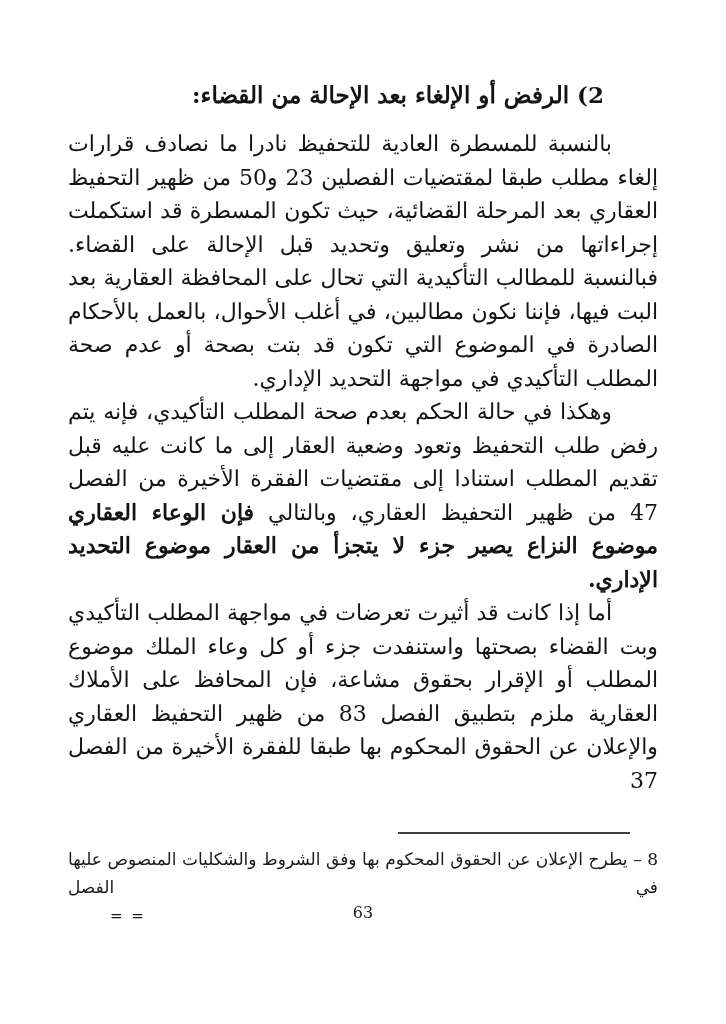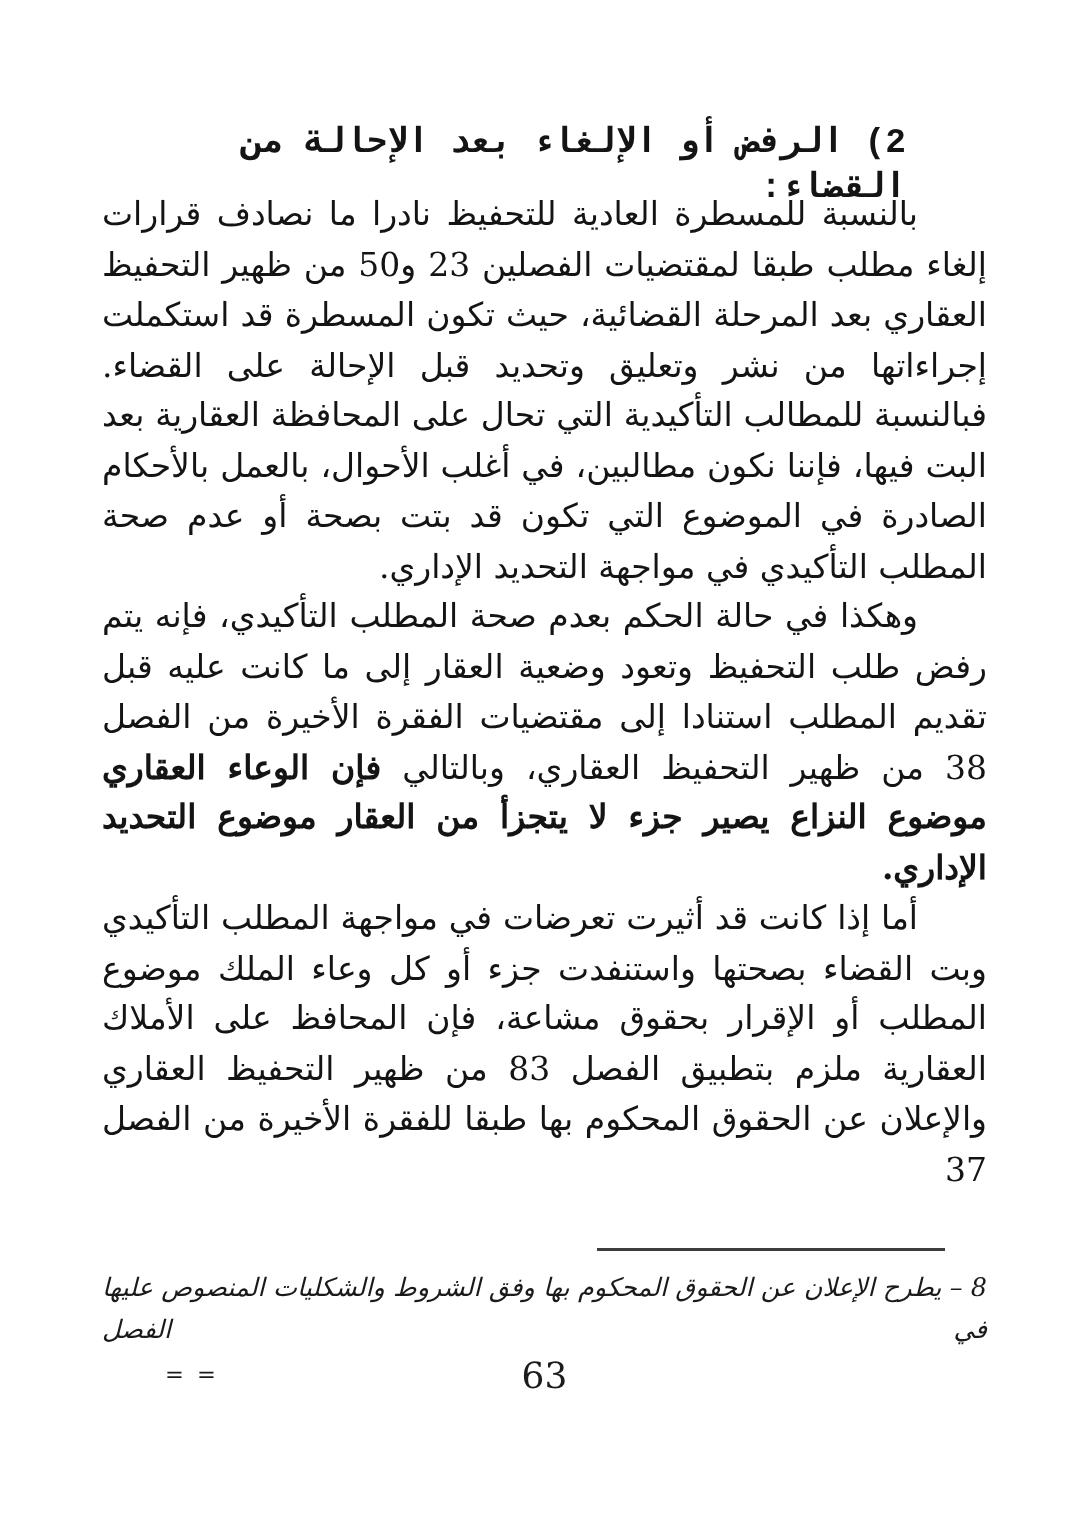--- a/index.html
+++ b/index.html
@@ -18,21 +18,20 @@
   .heading {
     position: absolute;
     top: 80px;
     right: 122px;
     left: 68px;
     font-size: 23px;
     font-weight: bold;
     direction: rtl;
     text-align: right;
     line-height: 30px;
-    font-family: Liberation Mono, monospace;
   }
   .body-text {
     position: absolute;
     top: 127px;
     right: 68px;
     left: 68px;
     max-height: 702px;
     overflow: hidden;
     direction: rtl;
     font-size: 22px;
@@ -46,21 +45,20 @@
   }
   .para .bold { font-weight: bold; }
   .footnote-area {
     position: absolute;
     top: 832px;
     right: 68px;
     left: 68px;
     direction: rtl;
     font-size: 17px;
     color: #1a1a1a;
-    font-style: italic;
   }
   .fn-rule {
     height: 2px;
     background: #3d3d3d;
     width: 232px;
     margin-right: 28px;
     margin-bottom: 11px;
   }
   .fn-line1 {
     line-height: 28px;
@@ -79,36 +77,36 @@
     font-size: 15px;
     letter-spacing: 2px;
     direction: ltr;
   }
   .page-number {
     position: absolute;
     top: 903px;
     left: 0;
     width: 100%;
     text-align: center;
-    font-size: 24px;
+    font-size: 16px;
     color: #1c1c1c;
   }
 </style>
 </head>
 <body>
 
 <div class="page">
 
   <h2 class="heading">2) الرفض أو الإلغاء بعد الإحالة من القضاء:</h2>
 
   <div class="body-text">
 
     <p class="para">بالنسبة للمسطرة العادية للتحفيظ نادرا ما نصادف قرارات إلغاء مطلب طبقا لمقتضيات الفصلين 23 و50 من ظهير التحفيظ العقاري بعد المرحلة القضائية، حيث تكون المسطرة قد استكملت إجراءاتها من نشر وتعليق وتحديد قبل الإحالة على القضاء. فبالنسبة للمطالب التأكيدية التي تحال على المحافظة العقارية بعد البت فيها، فإننا نكون مطالبين، في أغلب الأحوال، بالعمل بالأحكام الصادرة في الموضوع التي تكون قد بتت بصحة أو عدم صحة المطلب التأكيدي في مواجهة التحديد الإداري.</p>
 
-    <p class="para"><span>وهكذا في حالة الحكم بعدم صحة المطلب التأكيدي، فإنه يتم رفض طلب التحفيظ وتعود وضعية العقار إلى ما كانت عليه قبل تقديم المطلب استنادا إلى مقتضيات الفقرة الأخيرة من الفصل 38 من ظهير التحفيظ العقاري، وبالتالي </span><span class="bold">فإن الوعاء العقاري موضوع النزاع يصير جزء لا يتجزأ من العقار موضوع التحديد الإداري.</span></p>
+    <p class="para"><span>وهكذا في حالة الحكم بعدم صحة المطلب التأكيدي، فإنه يتم رفض طلب التحفيظ وتعود وضعية العقار إلى ما كانت عليه قبل تقديم المطلب استنادا إلى مقتضيات الفقرة الأخيرة من الفصل 47 من ظهير التحفيظ العقاري، وبالتالي </span><span class="bold">فإن الوعاء العقاري موضوع النزاع يصير جزء لا يتجزأ من العقار موضوع التحديد الإداري.</span></p>
 
 
     <p class="para"><span>أما إذا كانت قد أثيرت تعرضات في مواجهة المطلب التأكيدي وبت القضاء بصحتها واستنفدت جزء أو كل وعاء الملك موضوع المطلب أو الإقرار بحقوق مشاعة، فإن المحافظ على الأملاك العقارية ملزم بتطبيق الفصل 83 من ظهير التحفيظ العقاري والإعلان عن الحقوق المحكوم بها طبقا للفقرة الأخيرة من الفصل 37</span></p>
 
   </div>
 
   <div class="footnote-area">
     <div class="fn-rule"></div>
     <div class="fn-line1">8 – يطرح الإعلان عن الحقوق المحكوم بها وفق الشروط والشكليات المنصوص عليها في الفصل</div>
     <div class="fn-line2"><span class="fn-cont">= =</span></div>

